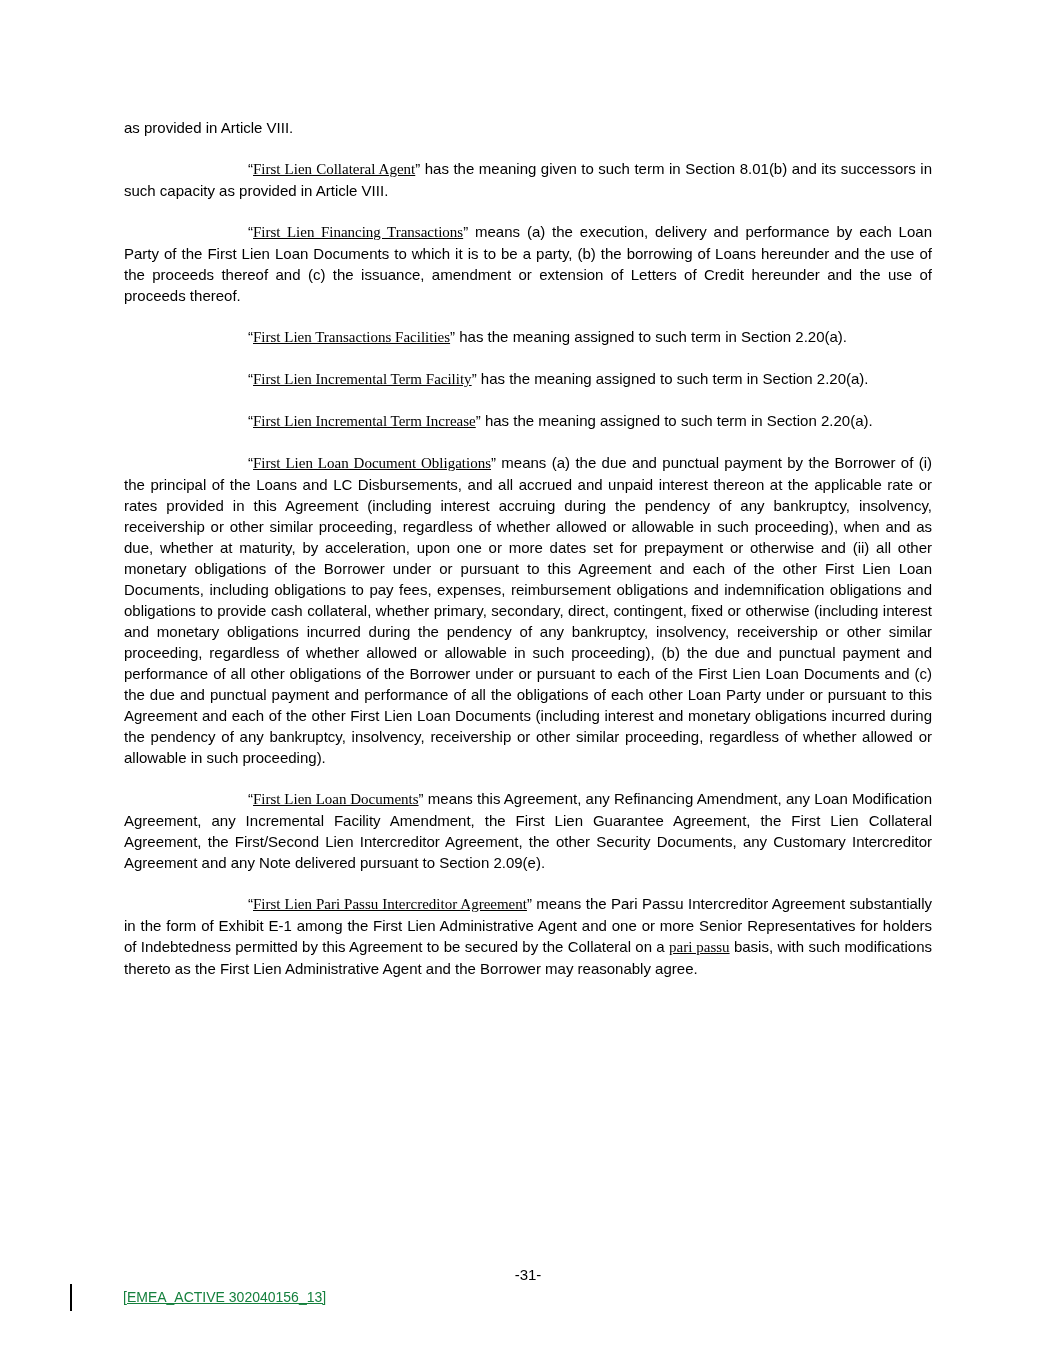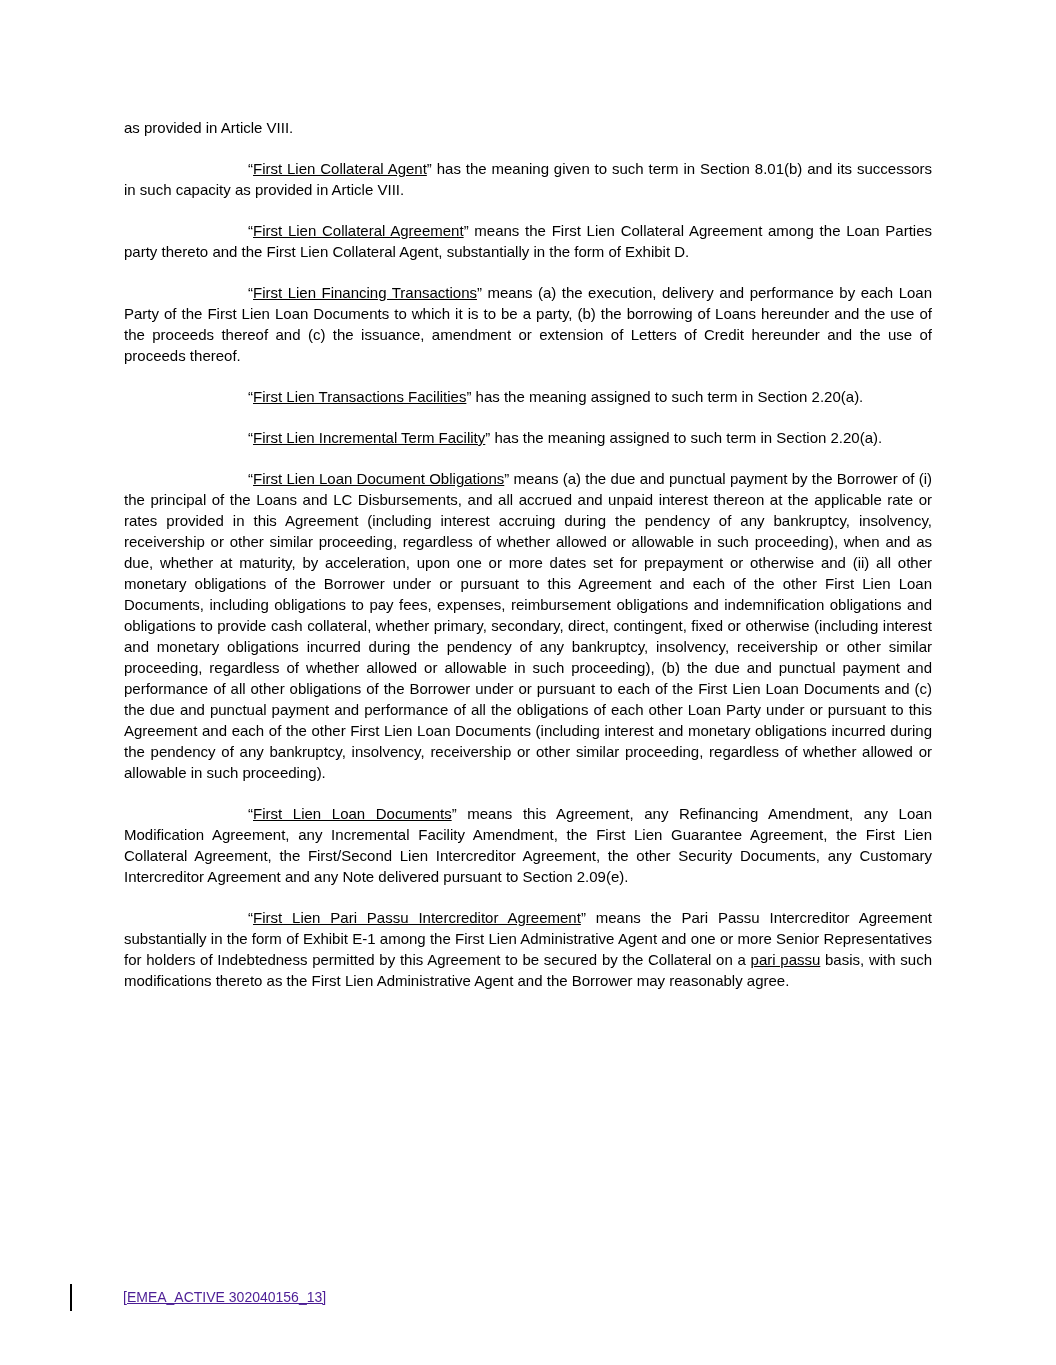--- a/index.html
+++ b/index.html
@@ -27,60 +27,62 @@
   }
   p.para {
     margin: 0 0 20px 0;
     text-indent: 124px;
   }
   p.para.no-indent {
     text-indent: 0;
   }
   .defined-term {
     text-decoration: underline;
+    font-family: Liberation Serif, serif;
   }
   .page-number {
     position: absolute;
     left: 0;
     right: 0;
     top: 1266px;
     text-align: center;
     font-size: 15px;
   }
   .doc-id-link {
     position: absolute;
     left: 123px;
     top: 1289px;
     font-size: 14px;
-    color: #4c1d95;
+    color: #15803d;
     text-decoration: underline;
     cursor: pointer;
   }
   .change-bar {
     position: absolute;
     left: 70px;
     top: 1284px;
     width: 2px;
     height: 27px;
     background: #000000;
   }
 </style>
 </head>
 <body>
 
 <div class="page">
   <div class="content">
       <p class="para no-indent"><span>as provided in Article VIII.</span></p>
       <p class="para"><span>“</span><span class="defined-term">First Lien Collateral Agent</span><span>” has the meaning given to such term in Section 8.01(b) and its successors in such capacity as provided in Article VIII.</span></p>
-      <p class="para"><span>“</span><span class="defined-term">First Lien Collateral Agreement</span><span>” means the First Lien Collateral Agreement among the Loan Parties party thereto and the First Lien Collateral Agent, substantially in the form of Exhibit D.</span></p>
       <p class="para"><span>“</span><span class="defined-term">First Lien Financing Transactions</span><span>” means (a) the execution, delivery and performance by each Loan Party of the First Lien Loan Documents to which it is to be a party, (b) the borrowing of Loans hereunder and the use of the proceeds thereof and (c) the issuance, amendment or extension of Letters of Credit hereunder and the use of proceeds thereof.</span></p>
       <p class="para"><span>“</span><span class="defined-term">First Lien Transactions Facilities</span><span>” has the meaning assigned to such term in Section 2.20(a).</span></p>
       <p class="para"><span>“</span><span class="defined-term">First Lien Incremental Term Facility</span><span>” has the meaning assigned to such term in Section 2.20(a).</span></p>
+      <p class="para"><span>“</span><span class="defined-term">First Lien Incremental Term Increase</span><span>” has the meaning assigned to such term in Section 2.20(a).</span></p>
       <p class="para"><span>“</span><span class="defined-term">First Lien Loan Document Obligations</span><span>” means (a) the due and punctual payment by the Borrower of (i) the principal of the Loans and LC Disbursements, and all accrued and unpaid interest thereon at the applicable rate or rates provided in this Agreement (including interest accruing during the pendency of any bankruptcy, insolvency, receivership or other similar proceeding, regardless of whether allowed or allowable in such proceeding), when and as due, whether at maturity, by acceleration, upon one or more dates set for prepayment or otherwise and (ii) all other monetary obligations of the Borrower under or pursuant to this Agreement and each of the other First Lien Loan Documents, including obligations to pay fees, expenses, reimbursement obligations and indemnification obligations and obligations to provide cash collateral, whether primary, secondary, direct, contingent, fixed or otherwise (including interest and monetary obligations incurred during the pendency of any bankruptcy, insolvency, receivership or other similar proceeding, regardless of whether allowed or allowable in such proceeding), (b) the due and punctual payment and performance of all other obligations of the Borrower under or pursuant to each of the First Lien Loan Documents and (c) the due and punctual payment and performance of all the obligations of each other Loan Party under or pursuant to this Agreement and each of the other First Lien Loan Documents (including interest and monetary obligations incurred during the pendency of any bankruptcy, insolvency, receivership or other similar proceeding, regardless of whether allowed or allowable in such proceeding).</span></p>
       <p class="para"><span>“</span><span class="defined-term">First Lien Loan Documents</span><span>” means this Agreement, any Refinancing Amendment, any Loan Modification Agreement, any Incremental Facility Amendment, the First Lien Guarantee Agreement, the First Lien Collateral Agreement, the First/Second Lien Intercreditor Agreement, the other Security Documents, any Customary Intercreditor Agreement and any Note delivered pursuant to Section 2.09(e).</span></p>
       <p class="para"><span>“</span><span class="defined-term">First Lien Pari Passu Intercreditor Agreement</span><span>” means the Pari Passu Intercreditor Agreement substantially in the form of Exhibit E-1 among the First Lien Administrative Agent and one or more Senior Representatives for holders of Indebtedness permitted by this Agreement to be secured by the Collateral on a </span><span class="defined-term">pari passu</span><span> basis, with such modifications thereto as the First Lien Administrative Agent and the Borrower may reasonably agree.</span></p>
     </div>
 
+  <div class="page-number">-31-</div>
 
   <span class="change-bar"></span>
 
   <a class="doc-id-link">[EMEA_ACTIVE 302040156_13]</a>
 </div>
 
 </body></html>

